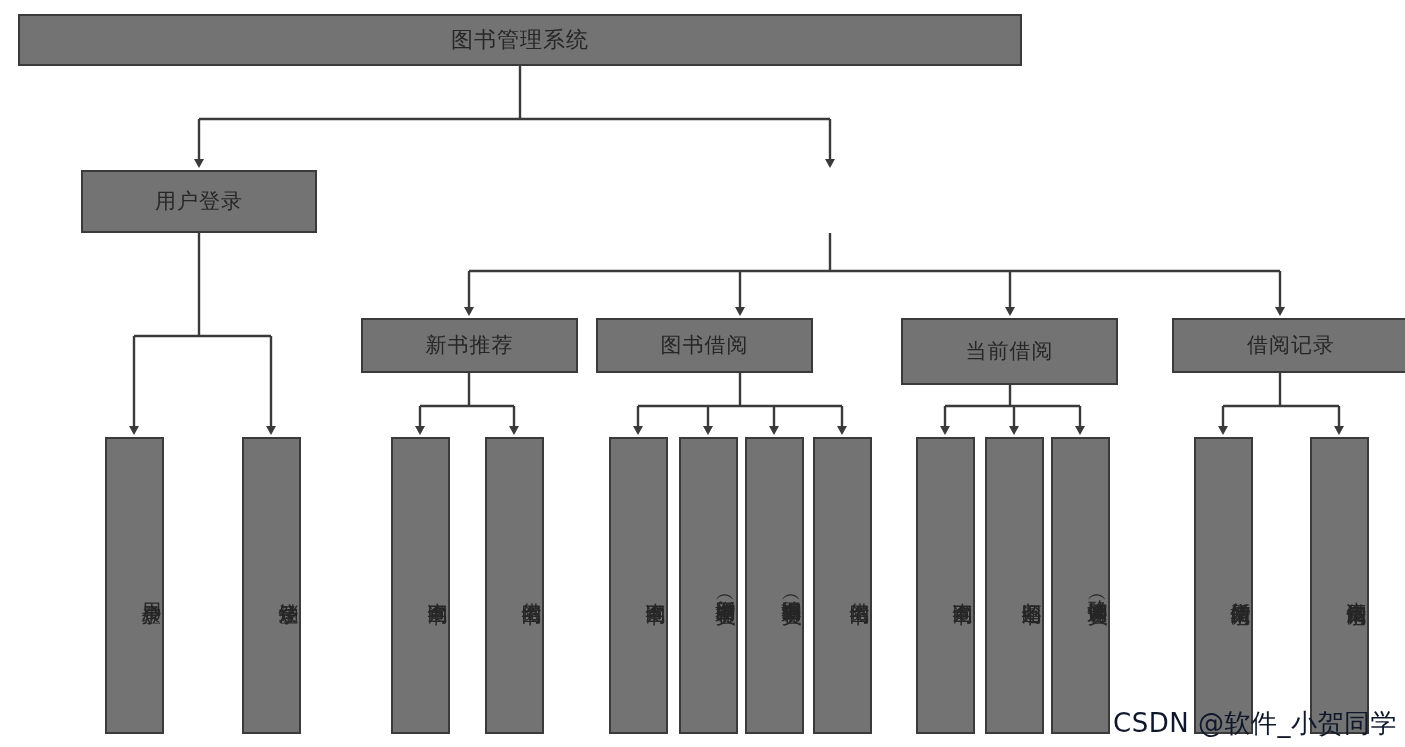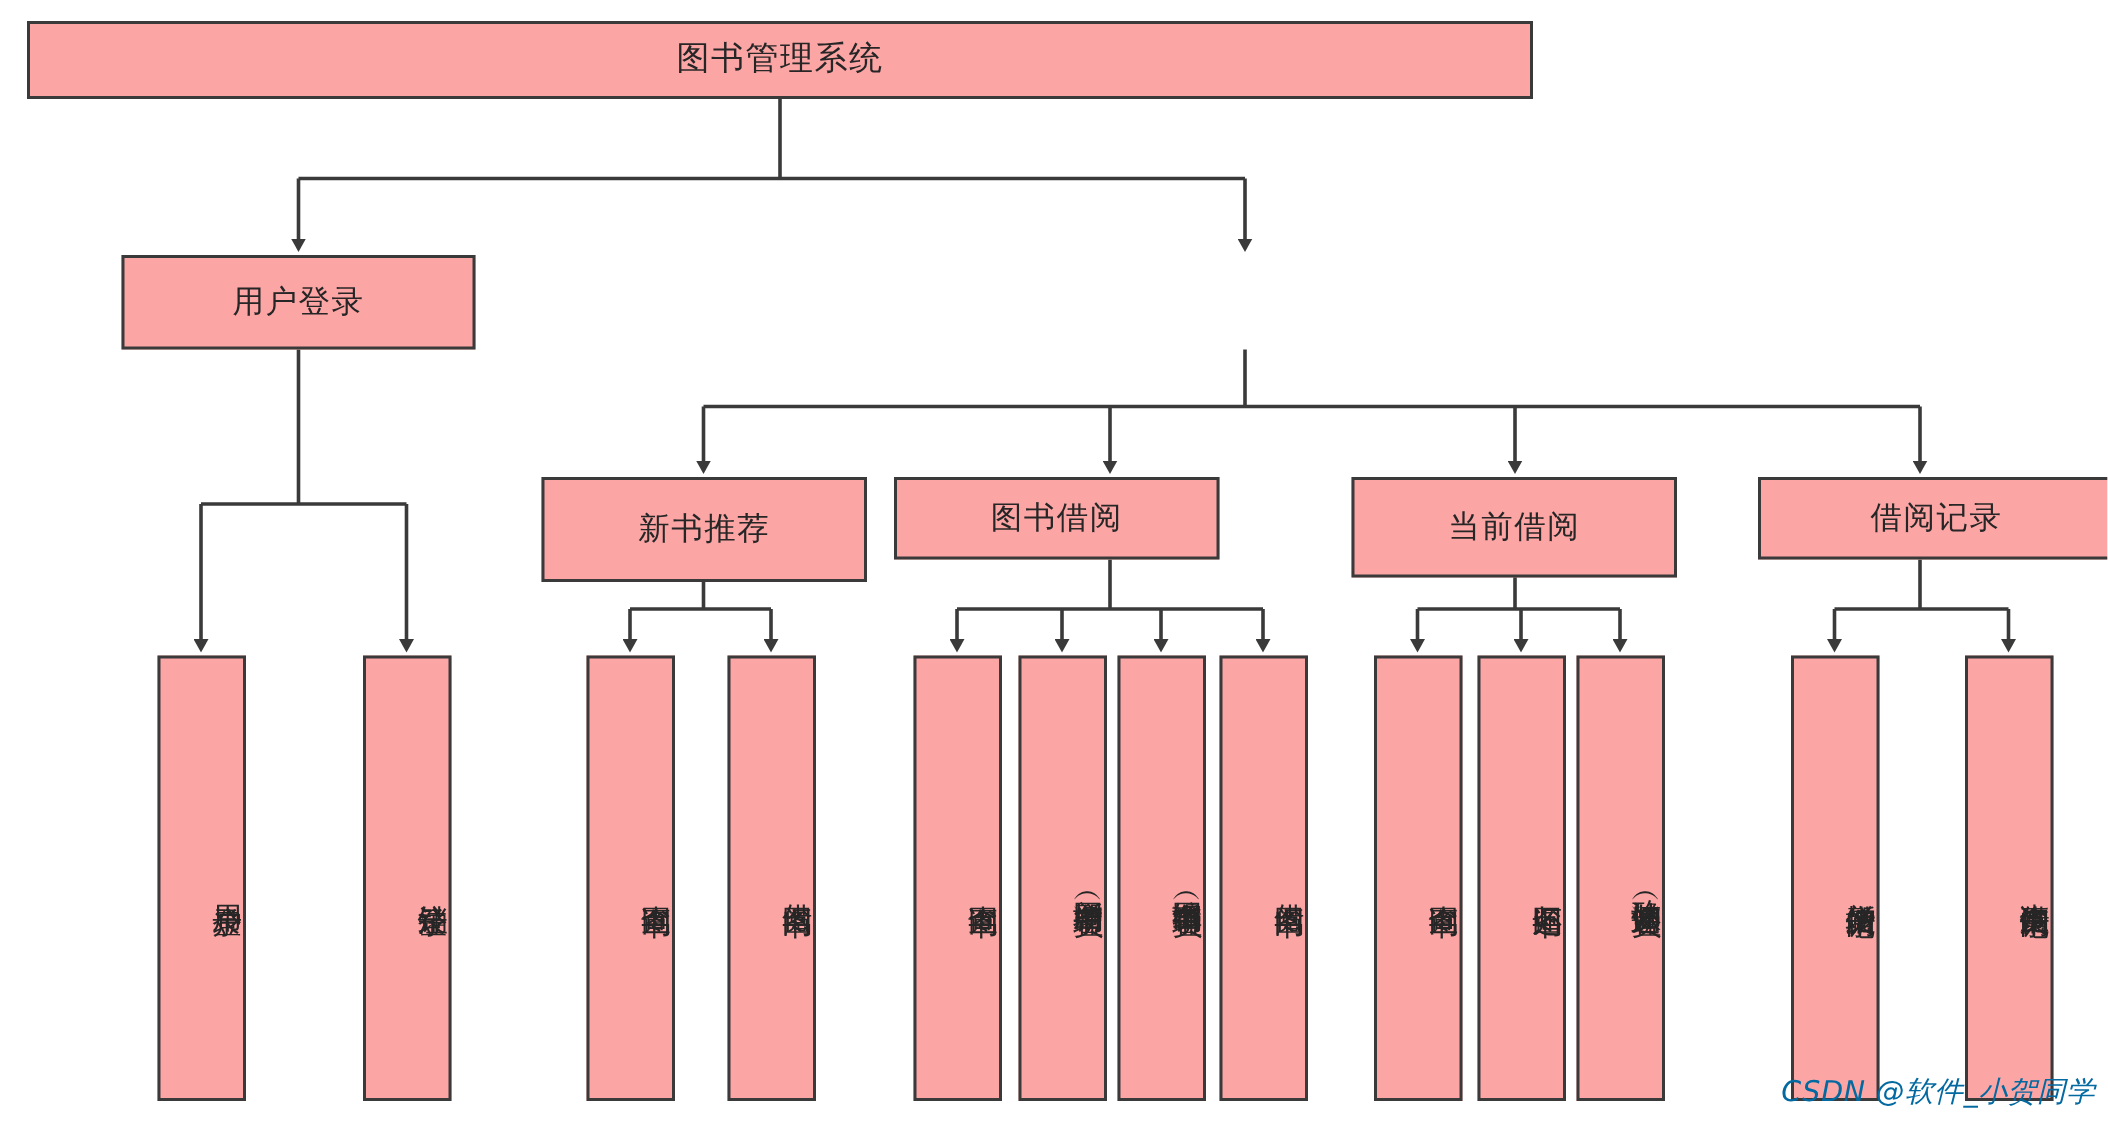--- a/index.html
+++ b/index.html
@@ -23,21 +23,21 @@
     left: 0;
     top: 0;
     width: 1405px;
     height: 747px;
     pointer-events: none;
   }
   .node {
     position: absolute;
     box-sizing: border-box;
     border: 2px solid #3a3a3a;
-    background: #fca5a5;
+    background: #737373;
     display: flex;
     align-items: center;
     justify-content: center;
     color: #262626;
   }
   .node.horiz {
     font-size: 21px;
     letter-spacing: 1px;
     line-height: 1.2;
   }
@@ -56,26 +56,25 @@
   }
   .node.vert .vlabel {
     writing-mode: vertical-rl;
     text-orientation: upright;
     white-space: nowrap;
   }
   .watermark {
     position: absolute;
     right: 8px;
     bottom: 6px;
-    font-size: 19px;
-    color: #0369a1;
+    font-size: 26px;
+    color: #0f172a;
     letter-spacing: 0.5px;
     white-space: nowrap;
     user-select: none;
-    font-style: italic;
   }
 </style>
 </head>
 <body>
 
 <div id="diagram-root">
 
   <svg id="edge-layer" viewBox="0 0 1405 747" width="1405" height="747" xmlns="http://www.w3.org/2000/svg">
     <defs>
       <marker id="arrow" markerWidth="9" markerHeight="10" refX="1" refY="5" orient="auto" markerUnits="userSpaceOnUse">
@@ -127,21 +126,21 @@
   </svg>
 
   <div class="node horiz root" style="left:18px; top:14px; width:1004px; height:52px;">
     <span>图书管理系统</span>
   </div>
 
   <div class="node horiz" style="left:81px; top:170px; width:236px; height:63px;">
     <span>用户登录</span>
   </div>
 
-  <div class="node horiz" style="left:361px; top:318px; width:217px; height:70px;">
+  <div class="node horiz" style="left:361px; top:318px; width:217px; height:55px;">
     <span>新书推荐</span>
   </div>
   <div class="node horiz" style="left:596px; top:318px; width:217px; height:55px;">
     <span>图书借阅</span>
   </div>
   <div class="node horiz" style="left:901px; top:318px; width:217px; height:67px;">
     <span>当前借阅</span>
   </div>
   <div class="node horiz" style="left:1172px; top:318px; width:238px; height:55px;">
     <span>借阅记录</span>

